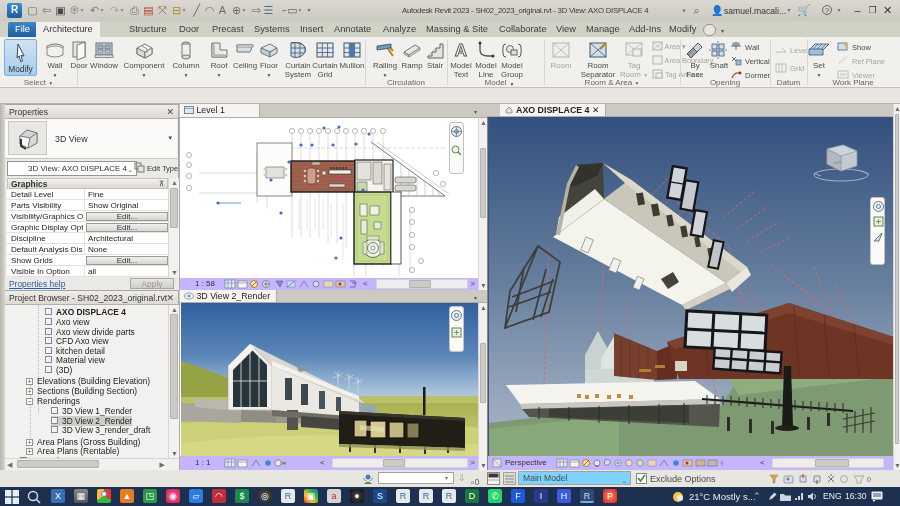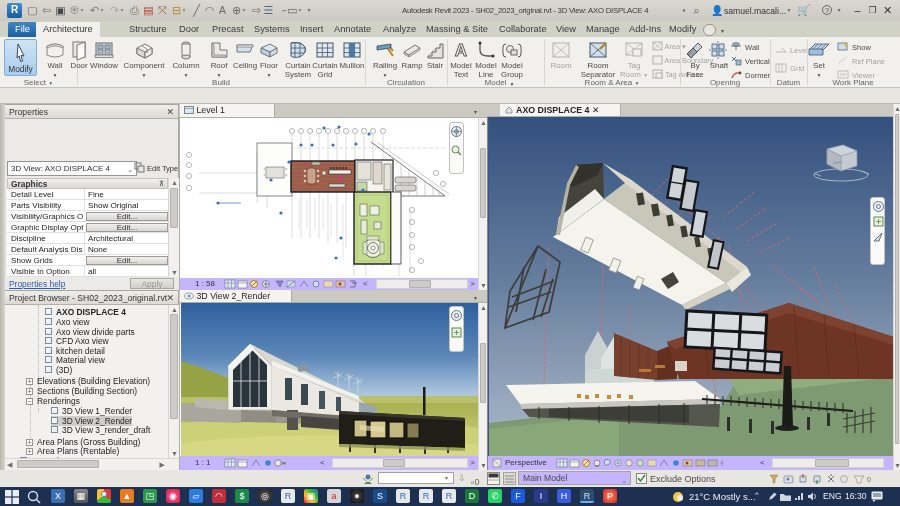--- a/index.html
+++ b/index.html
@@ -41,21 +41,21 @@
 .prow { position:absolute; left:5px; width:163px; height:11px; border-bottom:1px solid #e3e1dd; background:#fff; font-size:8.1px; line-height:11px; color:#222; }
 .prow .lab { position:absolute; left:4px; top:0; width:72px; overflow:hidden; white-space:nowrap; }
 .prow .val { position:absolute; left:77px; top:0; width:86px; border-left:1px solid #e3e1dd; padding-left:3px; overflow:hidden; white-space:nowrap; }
 .editbtn { position:absolute; left:79px; top:1px; width:82px; height:9px; background:linear-gradient(#f2f0ee,#d8d5d0); border:1px solid #9c9a96; font-size:8px; text-align:center; line-height:8px; color:#333; }
 
 .titem { position:absolute; left:0; font-size:8.4px; color:#222; white-space:nowrap; height:10px; line-height:10px; }
 .vic { display:inline-block; width:7px; height:7px; border:1px solid #7d8a98; background:#eef2f6; margin-right:4px; box-shadow:inset 1px 1px 0 #fff; }
 .pm { display:inline-block; width:7px; height:7px; border:1px solid #9a978f; background:#fff; margin-right:4px; font-size:7px; line-height:6px; text-align:center; color:#555; }
 
 .vtabbar { background:#ccc9c2; border-bottom:1px solid #b0ada6; }
-.vtab { position:absolute; top:0px; height:100%; background:#f5f4f1; border-right:1px solid #b0ada6; font-size:8.8px; color:#222; line-height:13px; padding:0 21px 0 4px; }
+.vtab { position:absolute; top:0px; height:100%; background:#f5f4f1; border-right:1px solid #b0ada6; font-size:8.8px; color:#222; line-height:13px; padding:0 6px 0 4px; }
 
 .vcb { font-size:8px; color:#333; background:#c4b5fd; }
 
 .sbv { background:#f2f1ef; border-left:1px solid #d8d6d2; }
 .sbh { background:#f2f1ef; border-top:1px solid #d8d6d2; }
 .sbthumb { position:absolute; background:#cdcbc7; border:1px solid #b3b1ad; border-radius:1px; }
 .sbarrow { position:absolute; color:#6f6d69; font-size:7px; text-align:center; }
 </style>
 </head>
 <body>
@@ -174,21 +174,20 @@
       </svg>Curtain<br>System</div>
   <div class="tool" style="left:310px;top:3px;width:30px;"><svg class="ic" width="22" height="21">
         <rect x="3" y="3" width="16" height="14" fill="#dfeaf2" stroke="#456"></rect>
         <path d="M3 8 L19 8 M3 12.5 L19 12.5 M8.3 3 L8.3 17 M13.6 3 L13.6 17" stroke="#456" stroke-width="0.8"></path>
       </svg>Curtain<br>Grid</div>
   <div class="tool" style="left:338px;top:3px;width:28px;"><svg class="ic" width="22" height="21">
         <rect x="3" y="3" width="16" height="14" fill="#dfeaf2" stroke="#456"></rect>
         <path d="M3 8 L19 8 M3 12.5 L19 12.5 M8.3 3 L8.3 17 M13.6 3 L13.6 17" stroke="#456" stroke-width="0.8"></path>
         <rect x="8.3" y="3" width="5.3" height="14" fill="#4a7aa8"></rect>
       </svg>Mullion</div>
-  <div class="plabel" style="left:77px;width:288px;">Build</div>
   <div class="pdiv" style="left:365px;"></div>
 
   <div class="tool" style="left:370px;top:3px;width:30px;"><svg class="ic" width="22" height="21">
         <path d="M3 6 L17 4 L17 8 L3 10 Z" fill="#4a7ab0" stroke="#345" stroke-width="0.7"></path>
         <path d="M4 7.2 L16 5.4 M4 8.6 L16 6.8" stroke="#9cc" stroke-width="0.6"></path>
         <path d="M14 9 L19 16 M16.5 8 L19 11" stroke="#b5862a" stroke-width="2"></path>
       </svg>Railing<br><span style="font-size:5px;">▼</span></div>
   <div class="tool" style="left:399px;top:3px;width:26px;"><svg class="ic" width="22" height="21">
         <path d="M3 12 L14 5 L19 8 L8 15 Z" fill="#e9e7e3" stroke="#777"></path>
         <path d="M3 12 L8 15 L8 17 L3 14 Z" fill="#cfcdc8" stroke="#777" stroke-width="0.7"></path>
@@ -302,23 +301,36 @@
   <div class="plabel" style="left:807px;width:92px;">Work Plane</div>
 </div>
 
 <div id="optbar" class="abs"></div>
 
 <div class="abs" style="left:0;top:104px;width:5px;height:366px;background:linear-gradient(90deg,#b8b5af,#d8d5cf);"></div>
 
 <div class="abs palette" style="left:5px;top:104px;width:174px;height:186px;border:1px solid #a9a6a1;border-left:none;">
   <div class="phead">Properties<span class="x">✕</span></div>
 
+  <div class="abs" style="left:0;top:14px;width:172px;height:40px;background:#fbfaf9;border-bottom:1px solid #c9c6c0;">
+    <div class="abs" style="left:3px;top:2px;width:39px;height:34px;background:#eae8e4;border:1px solid #c9c6c0;">
+      <svg width="30" height="30" style="margin:1px 0 0 3px;">
+          <path d="M8 13 L15 7 L25 10 L25 20 L16 25 L8 21 Z" fill="#eceae6" stroke="#666" stroke-width="0.8"></path>
+          <path d="M8 13 L15 7 L25 10 L18 15 Z" fill="#d2d6da" stroke="#666" stroke-width="0.7"></path>
+          <path d="M8 13 L18 15 L16 25 L8 21 Z" fill="#f7f6f3" stroke="#666" stroke-width="0.7"></path>
+          <path d="M18 15 L25 10 L25 20 L16 25 Z" fill="#dcdad5" stroke="#666" stroke-width="0.7"></path>
+          <path d="M9 16 L9 23 L14 26" fill="none" stroke="#222" stroke-width="1.8"></path>
+        </svg>
+    </div>
+    <div class="abs" style="left:50px;top:15px;font-size:8.8px;color:#333;">3D View</div>
+    <div class="abs" style="right:5px;top:15px;font-size:7px;color:#444;">▾</div>
+  </div>
 
   <div class="abs" style="left:2px;top:56px;width:130px;height:15px;background:#fff;border:1px solid #979590;font-size:8px;line-height:13px;">
-    <span style="padding-left:3px;">3D View: AXO DISPLACE 4</span>
+    <span style="padding-left:20px;">3D View: AXO DISPLACE 4</span>
     <span class="abs" style="right:3px;top:1px;font-size:7px;color:#666;">⌄</span>
   </div>
   <div class="abs" style="left:129px;top:57px;width:49px;height:14px;font-size:7.5px;color:#333;white-space:nowrap;">
     <svg width="11" height="11" style="display:inline-block;vertical-align:-2px;">
         <rect x="1" y="1" width="6" height="6" fill="none" stroke="#777"></rect>
         <rect x="4" y="4" width="6" height="6" fill="#e8e6e2" stroke="#777"></rect>
       </svg> Edit Type
   </div>
 
   <div class="abs" style="left:2px;top:73px;width:161px;height:11px;background:linear-gradient(#f4f2f0,#dad7d2);border:1px solid #c5c2bc;font-size:8.4px;font-weight:bold;color:#333;line-height:10px;padding-left:3px;">Graphics<span style="position:absolute;right:3px;font-weight:normal;font-size:7px;">⊼</span></div>
@@ -1024,21 +1036,21 @@
   <span class="abs" style="left:471px;top:5px;color:#6a6862;">৹0</span>
   <svg class="abs" style="left:487px;top:2px;" width="13" height="13">
       <rect x="0.5" y="0.5" width="12" height="12" fill="#f5f4f0" stroke="#888"></rect>
       <rect x="1.5" y="1.5" width="10" height="4" fill="#3a3a38"></rect>
       <path d="M1 8 L12 8" stroke="#888" stroke-width="0.7"></path>
     </svg>
   <svg class="abs" style="left:503px;top:2px;" width="13" height="13">
       <rect x="0.5" y="0.5" width="12" height="12" fill="#dddbd6" stroke="#a5a29c"></rect>
       <path d="M2 4 L11 4 M2 7 L11 7 M2 10 L11 10" stroke="#8a8881" stroke-width="1"></path>
     </svg>
-  <div class="abs" style="left:518px;top:1px;width:113px;height:14px;background:#c4b5fd;border:1px solid #a5a29c;font-size:8.6px;line-height:13px;">
+  <div class="abs" style="left:518px;top:1px;width:113px;height:14px;background:#7dd3fc;border:1px solid #a5a29c;font-size:8.6px;line-height:13px;">
     <span style="padding-left:4px;">Main Model</span>
     <span class="abs" style="right:3px;top:2px;font-size:7px;color:#666;">⌄</span>
   </div>
   <svg class="abs" style="left:636px;top:3px;" width="11" height="11">
       <rect x="0.5" y="0.5" width="10" height="10" fill="#fff" stroke="#8a8881"></rect>
       <path d="M2 5 L4.5 8 L9 2" fill="none" stroke="#3a8a3a" stroke-width="1.6"></path>
     </svg>
   <span class="abs" style="left:650px;top:4px;">Exclude Options</span>
   <svg class="abs" style="left:768px;top:3px;" width="125" height="12">
     <g opacity="0.9">

